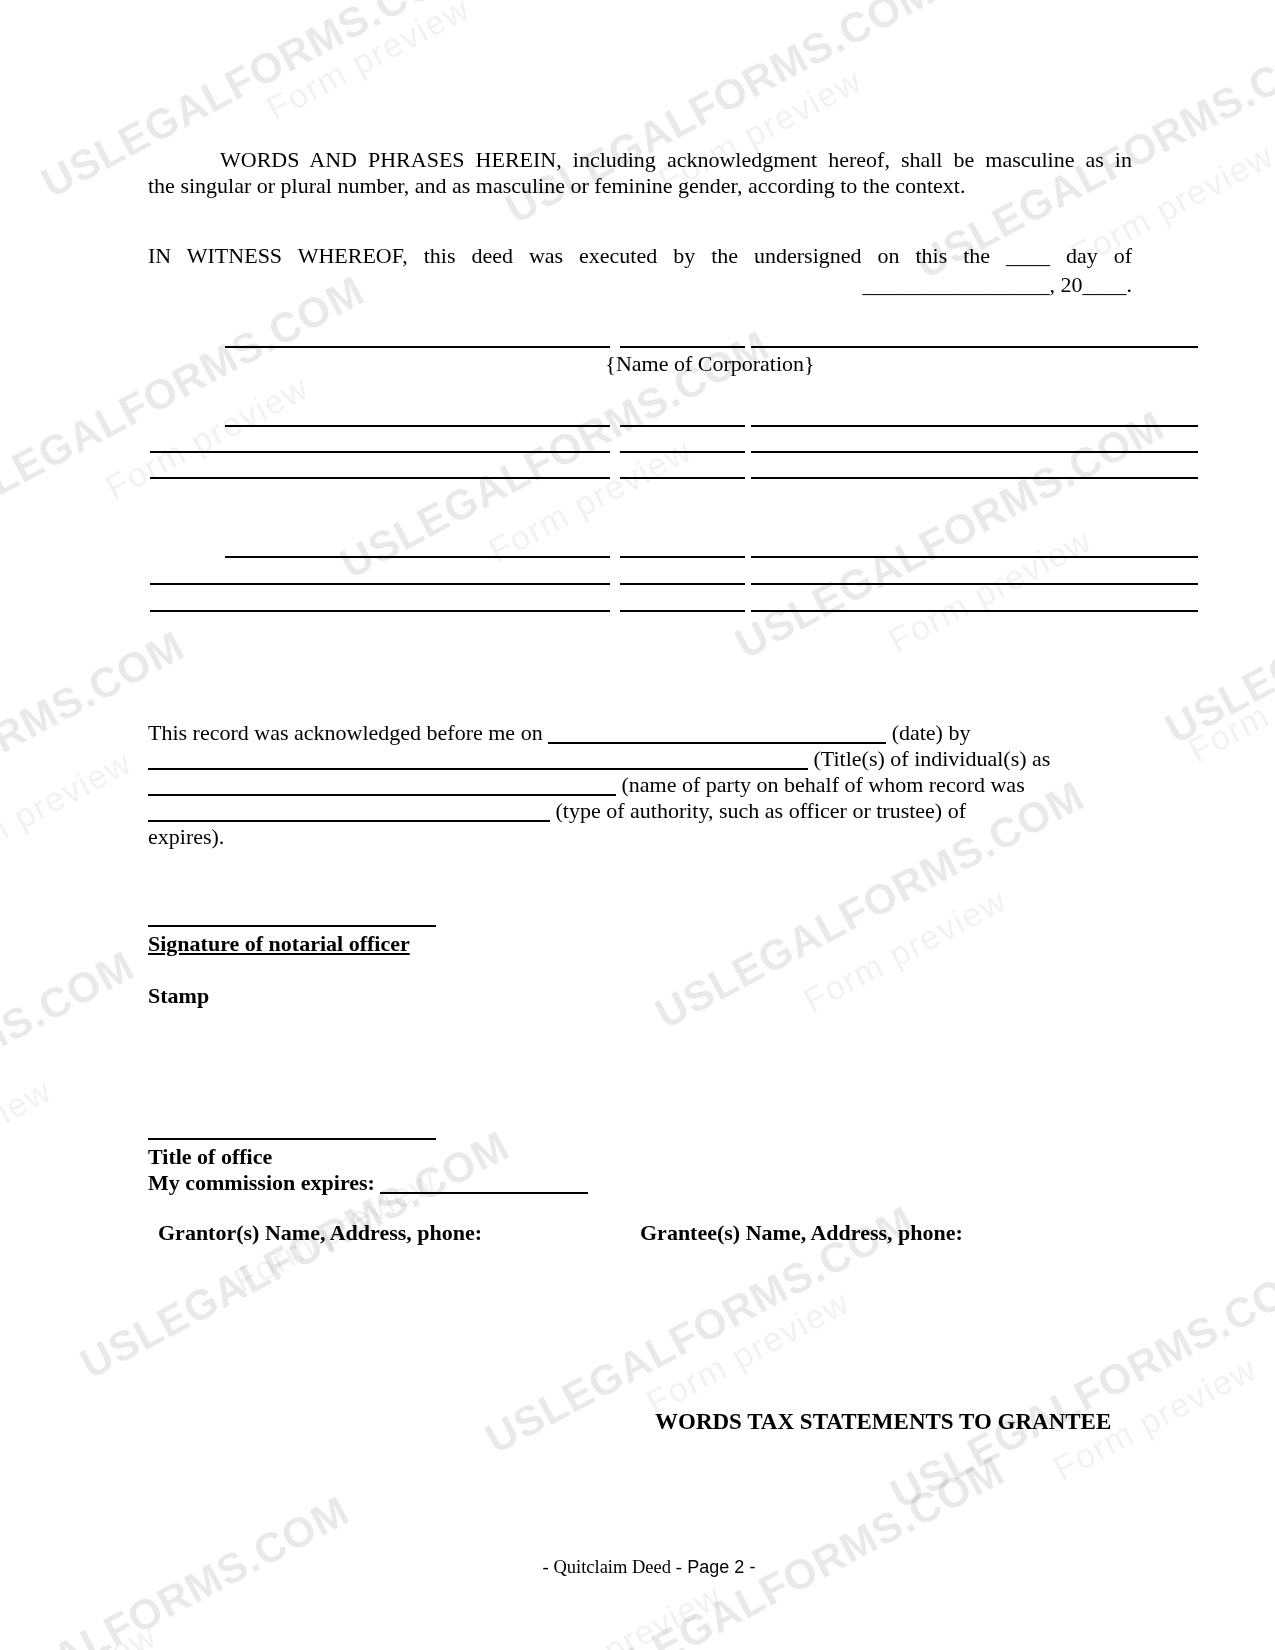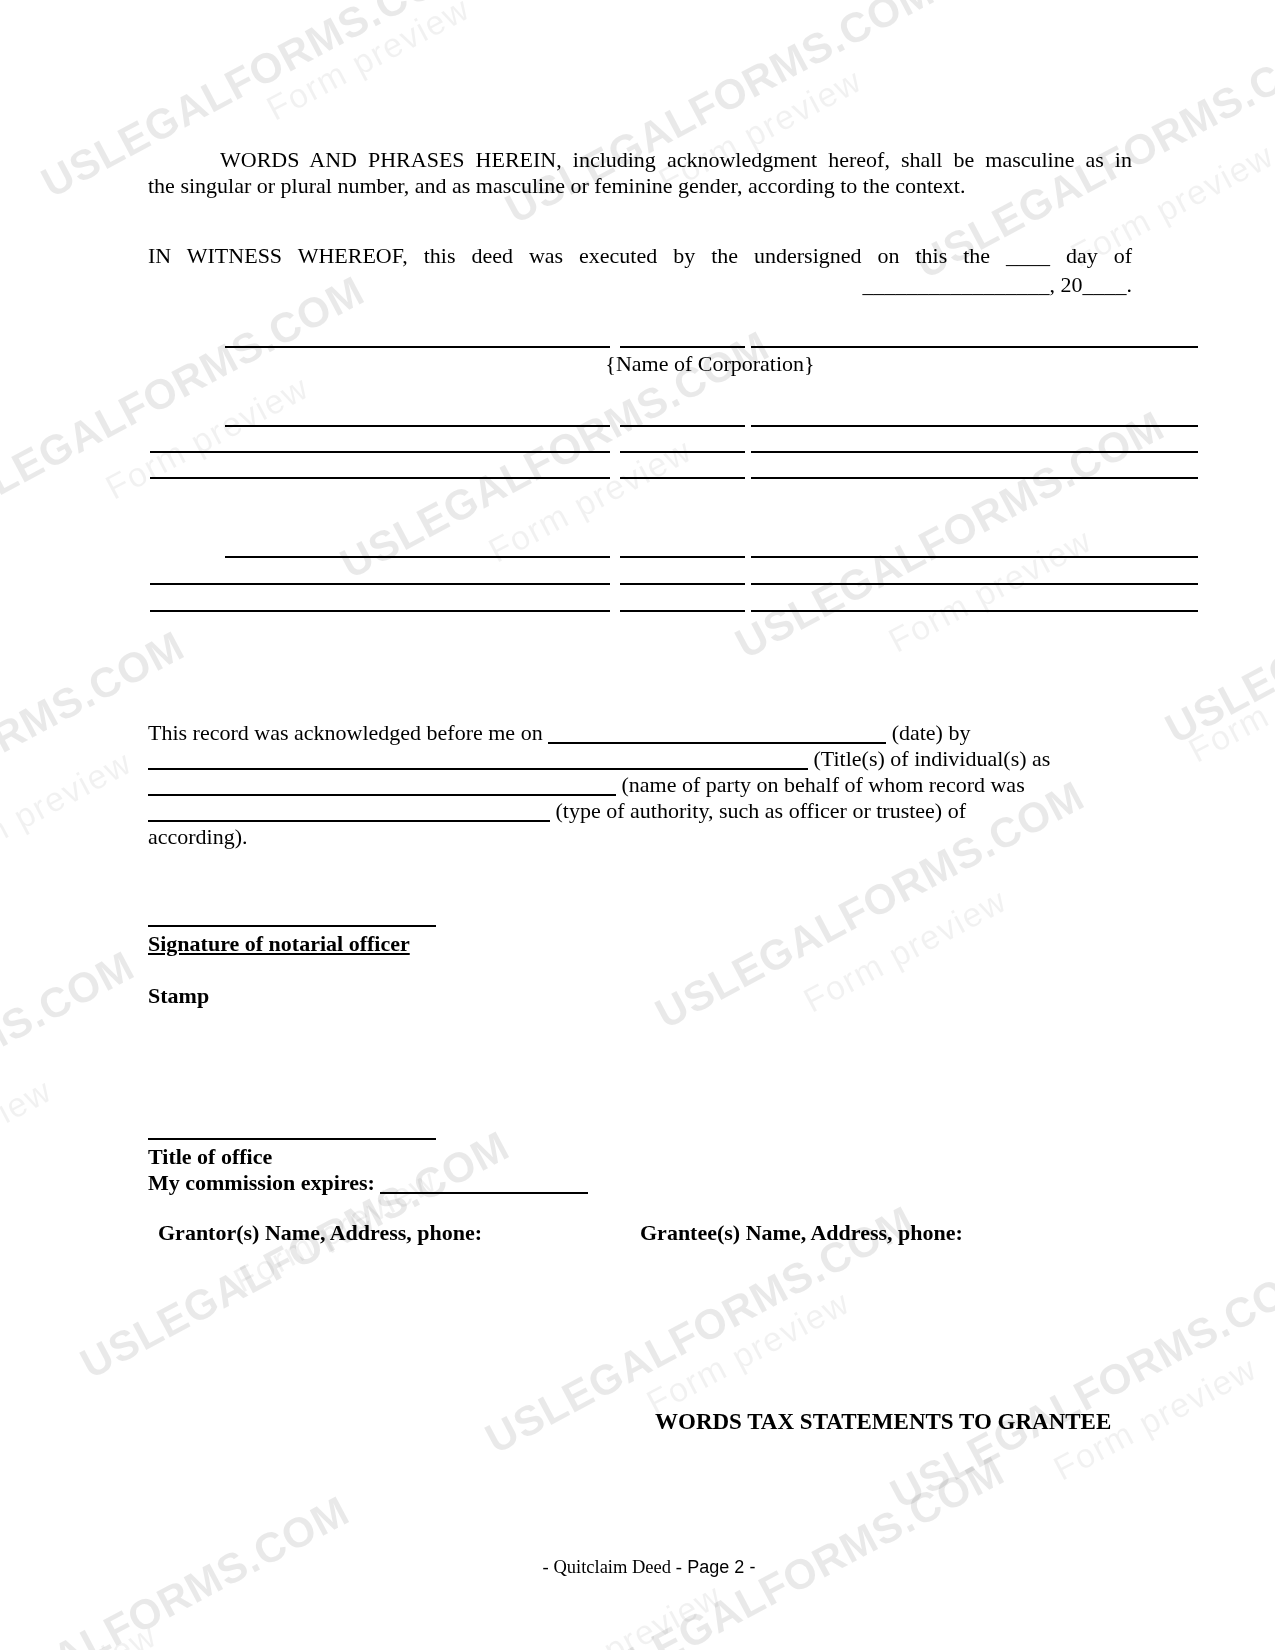--- a/index.html
+++ b/index.html
@@ -100,21 +100,21 @@
   <div class="abs hline" style="top:610px;left:150px;width:460px;"></div>
   <div class="abs hline" style="top:610px;left:620px;width:125px;"></div>
   <div class="abs hline" style="top:610px;left:751px;width:447px;"></div>
 
 
   <div class="abs" style="top:720px;left:148px;width:990px;">
     <div><span>This record was acknowledged before me on</span> <span class="blank" style="width:338px;"></span> <span>(date) by</span></div>
     <div><span class="blank" style="width:660px;"></span> <span>(Title(s) of individual(s) as</span></div>
     <div><span class="blank" style="width:468px;"></span> <span>(name of party on behalf of whom record was</span></div>
     <div><span class="blank" style="width:402px;"></span> <span>(type of authority, such as officer or trustee) of</span></div>
-    <div>according).</div>
+    <div>expires).</div>
   </div>
 
   <div class="abs hline" style="top:925px;left:148px;width:288px;"></div>
   <div class="abs b" style="top:931px;left:148px;text-decoration:underline;">Signature of notarial officer</div>
   <div class="abs b" style="top:983px;left:148px;">Stamp</div>
 
   <div class="abs hline" style="top:1138px;left:148px;width:288px;"></div>
   <div class="abs b" style="top:1144px;left:148px;font-family:Liberation Serif, serif;">Title of office</div>
   <div class="abs b" style="top:1220px;left:158px;">Grantor(s) Name, Address, phone:</div>
 

